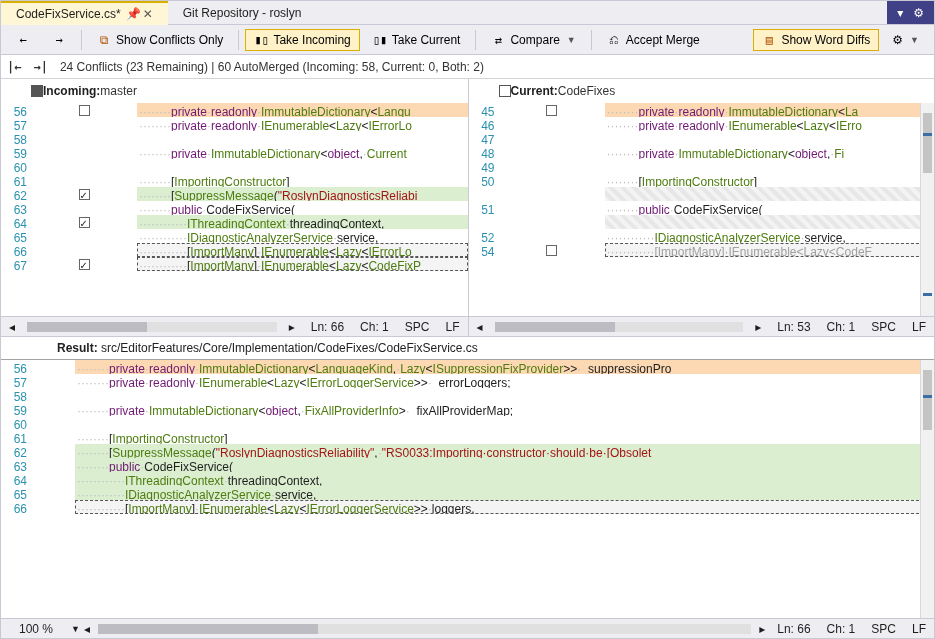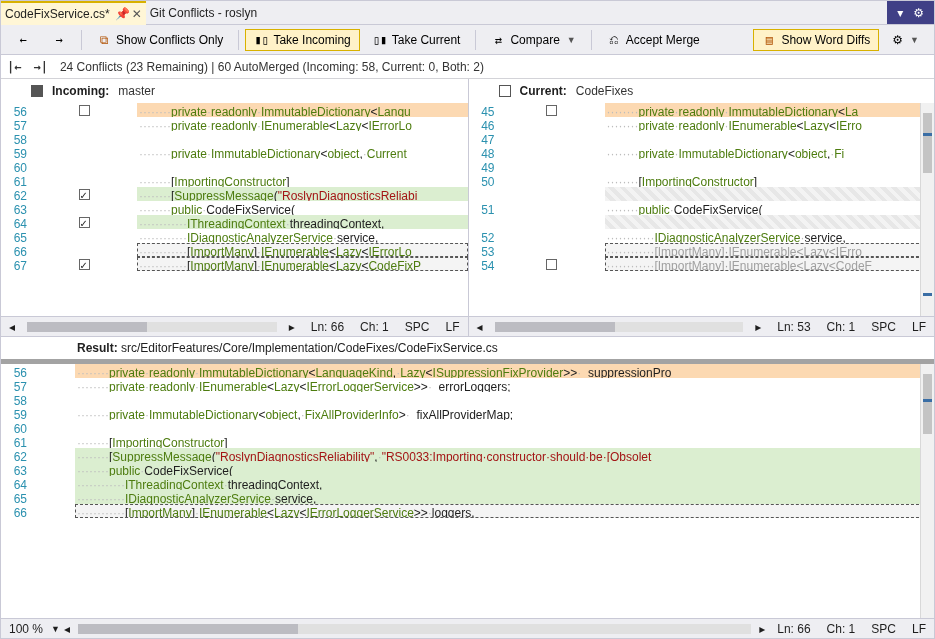--- a/index.html
+++ b/index.html
@@ -1,78 +1,78 @@
 <!DOCTYPE html>
 <html><head>
 <meta charset="utf-8">
 <style>
   * { margin:0; padding:0; box-sizing:border-box; font-family:"Segoe UI",sans-serif; font-size:12px; }
   body { background:#fff; color:#1e1e1e; width:935px; height:639px; overflow:hidden; border:1px solid #c9c9d6; display:flex; flex-direction:column; }
   .tabs { display:flex; background:#eeeef2; height:24px; border-bottom:1px solid #c9c9d6; }
-  .tab { display:flex; align-items:center; padding:0 4px; height:24px; }
+  .tab { display:flex; align-items:center; padding:0 15px; height:24px; }
   .tab.active { background:#fff6d6; border-top:2px solid #d8b100; }
   .pin,.close { width:10px; margin-left:6px; color:#555; }
   .spacer { flex:1 1 auto; }
   .titlebar-ctrl { display:flex; align-items:center; gap:10px; padding:0 10px; color:#fff;}
   .tabs-right { background:#404086; }
   .toolbar { display:flex; align-items:center; height:30px; background:#eeeef2; border-bottom:1px solid #c9c9d6; padding:0 6px; gap:4px;}
   .tbtn { display:flex; align-items:center; gap:5px; padding:3px 8px; border:1px solid transparent; background:transparent; cursor:pointer; }
   .tbtn .glyph { display:inline-block; width:14px; text-align:center; font-family:monospace; }
   .tbtn.active { background:#fff2c8; border-color:#d8b100; }
   .sep { width:1px; height:20px; background:#c9c9d6; margin:0 2px;}
   .dd { font-size:9px; color:#555; margin-left:2px;}
   .toolbar2 { display:flex; align-items:center; height:24px; background:#fff; border-bottom:1px solid #d3d3d8; padding:0 6px; gap:12px; color:#333;}
   .glyph-nav { font-family:monospace; font-weight:bold;}
   .panes { display:flex; flex:0 0 258px; border-bottom:1px solid #c9c9d6;}
   .pane { flex:1 1 50%; display:flex; flex-direction:column; overflow:hidden; }
   .pane + .pane { border-left:1px solid #c9c9d6;}
-  .pane-head { display:flex; align-items:center; height:24px; padding-left:30px; gap:9px; font-weight:600; color:#1e1e1e;}
+  .pane-head { display:flex; align-items:center; height:24px; padding-left:30px; gap:0; font-weight:600; color:#1e1e1e;}
   .pane-head .chk { width:12px; height:12px; border:1px solid #555; display:inline-block;}
   .pane-head .branch { font-weight:400; color:#333;}
   .code { flex:1 1 auto; overflow:hidden; position:relative; font-family:Consolas,monospace; font-size:13px; line-height:18px; white-space:nowrap;}
   .row { display:flex; height:14px;gap:44px;}
   .gut { width:30px; text-align:right; padding-right:4px; color:#2b91af;}
   .gut2 { width:18px; display:flex; align-items:center; justify-content:center;}
   .chkbox { width:11px; height:11px; border:1px solid #666; display:inline-block; position:relative;}
   .chkbox.on::after { content:"✓"; position:absolute; top:-3px; left:0; font-size:10px;}
   .content { flex:1 1 auto; padding-left:2px; overflow:hidden;}
   .bg-orange { background:#fcd9b2;}
   .bg-green { background:#dbeed0;}
   .bg-dashedbox { background:#f4f4f4; outline:1px dashed #555; outline-offset:-1px;}
   .bg-hatch { background:repeating-linear-gradient(45deg,#f3f3f3 0 4px,#e7e7e7 4px 8px);}
-  .kw { color:#4d7c0f;}
+  .kw { color:#701a75;}
   .ty { color:#4d7c0f;}
   .str { color:#a31515;}
   .dim { color:#a0a0a0;}
   .ws { color:#bdbdbd;}
   .status { display:flex; align-items:center; height:20px; background:#eeeef2; border-top:1px solid #c9c9d6; font-family:Consolas,monospace; font-size:11px;}
   .status .st-item { padding:0 8px;}
   .status .scroll { flex:1 1 auto; margin:0 4px; height:10px; background:#e0e0e0; position:relative;}
   .status .thumb { position:absolute; left:0; top:0; height:100%; width:120px; background:#bcbcc2;}
-  .resultbar { padding:4px 10px 4px 76px; color:#222; border-bottom:5px solid #a3a3a3;}
+  .resultbar { padding:4px 10px 4px 56px; color:#222; border-bottom:1px solid #a3a3a3;}
   .resultbar b{font-weight:600;}
   .resultpane { flex:1 1 auto; display:flex; flex-direction:column; overflow:hidden;}
   .footer { display:flex; align-items:center; height:20px; background:#eeeef2; border-top:1px solid #c9c9d6; font-size:11px;}
-  .footer .zoom { padding:0 8px;}
+  .footer .zoom { padding:0 18px;}
   .scrollbar-v { position:absolute; right:0; top:0; width:14px; height:100%; background:#f1f1f1; border-left:1px solid #d8d8d8;}
   .scrollbar-v .th { position:absolute; left:2px; right:2px; height:60px; top:10px; background:#c4c4c4;}
   .scrollbar-v .mk { position:absolute; left:2px; right:2px; height:3px; background:#3a6ea5;}
   .code { position:relative;}
 </style>
 </head>
 <body>
 
 <div class="tabs">
   <div class="tab active">
     <span>CodeFixService.cs*</span>
     <span class="pin">📌</span>
     <span class="close">✕</span>
   </div>
   <div class="tab">
-    <span>Git Conflicts - roslyn</span>
+    <span>Git Repository - roslyn</span>
   </div>
   <div class="spacer"></div>
   <div class="titlebar-ctrl tabs-right">
     <span>▾</span>
     <span>⚙</span>
   </div>
 </div>
 
 <div class="toolbar">
   <button class="tbtn">
@@ -270,25 +270,20 @@
           <div class="gut"></div>
           <div class="gut2"></div>
           <div class="content bg-hatch">&nbsp;</div>
         </div>
         <div class="row">
           <div class="gut">52</div>
           <div class="gut2"></div>
           <div class="content "><span class="ws">············</span><span class="ty">IDiagnosticAnalyzerService</span><span class="ws">·</span>service,</div>
         </div>
         <div class="row">
-          <div class="gut">53</div>
-          <div class="gut2"></div>
-          <div class="content bg-dashedbox"><span class="ws">············</span><span class="dim">[ImportMany]·IEnumerable&lt;Lazy&lt;IErro</span></div>
-        </div>
-        <div class="row">
           <div class="gut">54</div>
           <div class="gut2">
             <span class="chkbox"></span>
           </div>
           <div class="content bg-dashedbox"><span class="ws">············</span><span class="dim">[ImportMany]·IEnumerable&lt;Lazy&lt;CodeF</span></div>
         </div>
       </div>
     <div class="status">
       <span class="st-item">◂</span>
       <div class="scroll">

